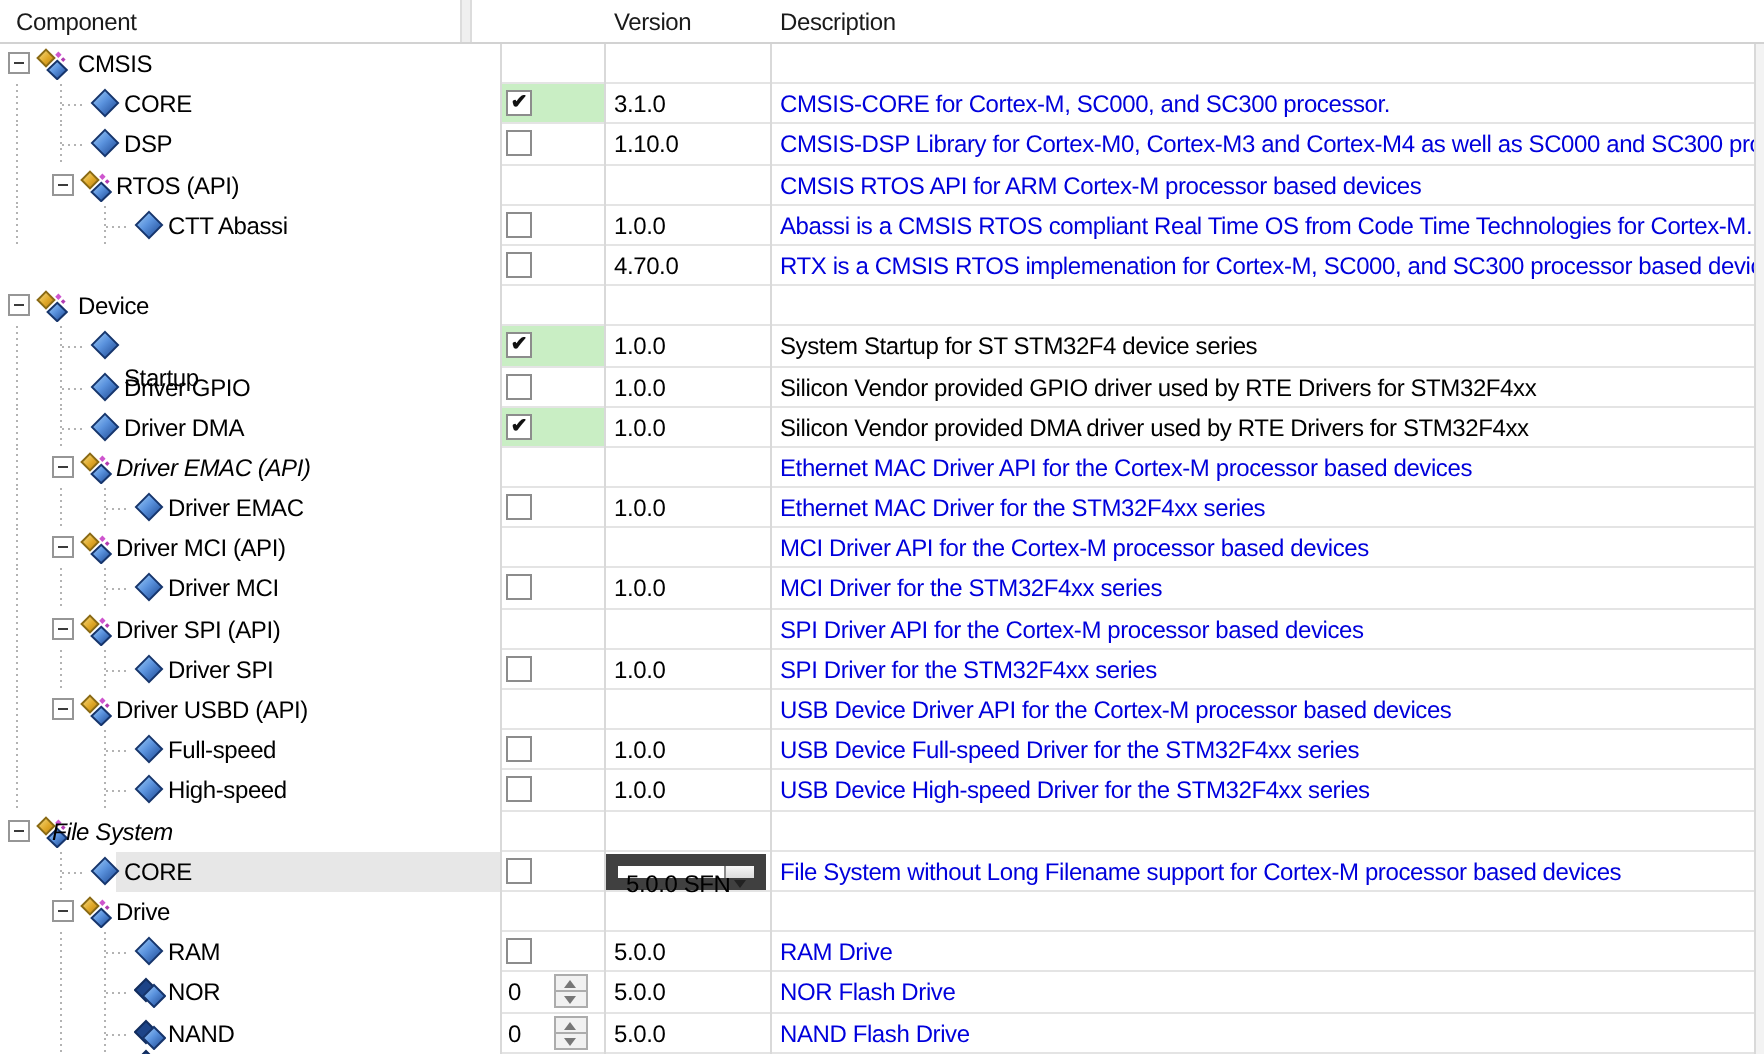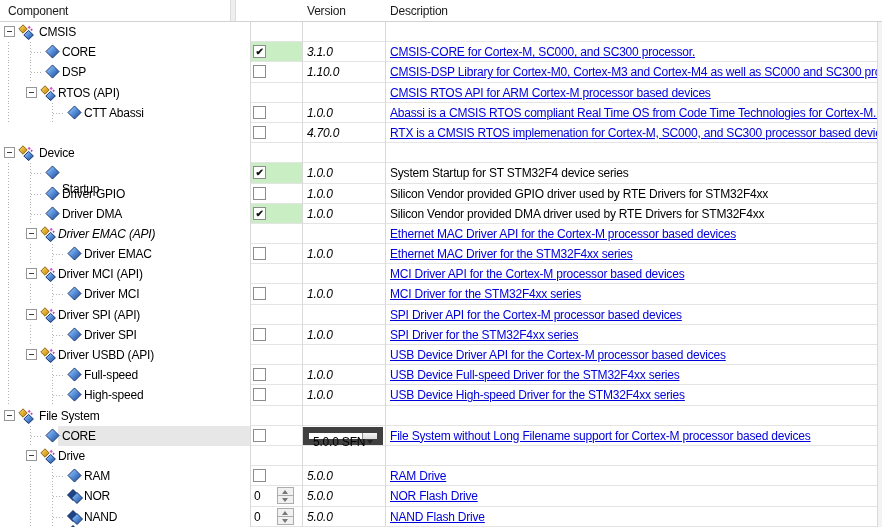--- a/index.html
+++ b/index.html
@@ -51,24 +51,24 @@
   .spin{position:absolute;left:27px;top:1px;width:17px;height:18px;}
   .spinbtn{position:absolute;left:0;width:17px;height:9px;background:#F1F1F1;
     border:1px solid #ACACAC;box-sizing:border-box;}
   .spin-up{top:0;}
   .spin-dn{top:8px;}
   .tri-up{position:absolute;left:4px;top:2px;width:0;height:0;
     border-left:3px solid transparent;border-right:3px solid transparent;border-bottom:4px solid #777;}
   .tri-dn{position:absolute;left:4px;top:2px;width:0;height:0;
     border-left:3px solid transparent;border-right:3px solid transparent;border-top:4px solid #777;}
   
-  .vertext{position:absolute;left:5px;top:3px;white-space:nowrap;font-style:italic;}
+  .vertext{position:absolute;left:5px;top:3px;white-space:nowrap;}
   .desctext{position:absolute;left:5px;top:3px;white-space:nowrap;color:#000;}
   .desclink{position:absolute;left:5px;top:3px;white-space:nowrap;color:var(--link);
-    text-decoration:underline;cursor:pointer;}
+    cursor:pointer;}
   
   .combo{position:absolute;left:1px;top:1px;width:80px;height:18px;border:6px solid #404040;
     background:#fff;box-sizing:border-box;}
   .combo .val{position:absolute;left:4px;top:2px;white-space:nowrap;}
   .combo .btn{position:absolute;right:0;top:0;bottom:0;width:15px;
     background:linear-gradient(#F6F6F6,#DCDCDC);border-left:1px solid #8A8A8A;box-sizing:border-box;}
   .combo .tri{position:absolute;left:4px;top:7px;width:0;height:0;
     border-left:3px solid transparent;border-right:3px solid transparent;border-top:4px solid #222;}
   .sliver{position:absolute;left:67px;top:524px;width:16px;height:16px;z-index:1;}
 </style>
@@ -478,21 +478,21 @@
         <div class="cell c-comp">
           <div class="exp" style="left: 4px;">
             <div class="minus"></div>
           </div>
           <span class="ticon" style="left: 18px;"><svg width="16" height="16" viewBox="0 0 16 16">
               <polygon points="5,0.8 9.2,5 5,9.2 0.8,5" fill="url(#gradGold)" stroke="#8A6A14" stroke-width="1"></polygon>
               <polygon points="11.2,1.8 12.8,3.4 11.2,5 9.6,3.4" fill="#CE55CE"></polygon>
               <polygon points="13.6,4.6 14.8,5.8 13.6,7 12.4,5.8" fill="#B23CB2"></polygon>
               <polygon points="10.6,6.4 15.4,11 10.6,15.6 5.8,11" fill="url(#gradBlue)" stroke="#16356C" stroke-width="1"></polygon>
             </svg></span>
-          <div class="tlabel" style="left: 39px;">File System</div>
+          <div class="tlabel" style="left: 26px; font-style: italic;">File System</div>
         </div>
         <div class="cell c-sel"></div>
         <div class="cell c-ver"></div>
         <div class="cell c-desc"></div>
       </div>
       <div class="row">
         <div class="cell c-comp">
           <div class="selband"></div>
           <div class="vguide" style="left: 30px;"></div>
           <div class="hstub" style="left: 31px; width: 12px;"></div>

